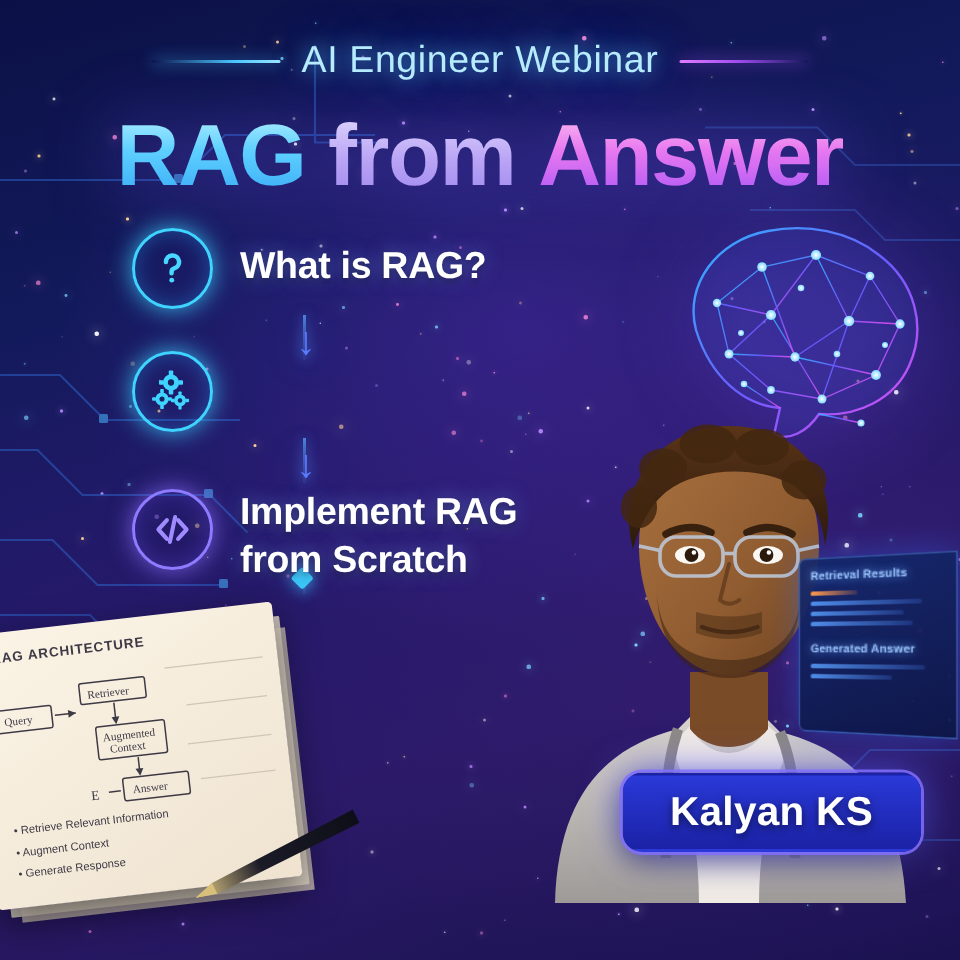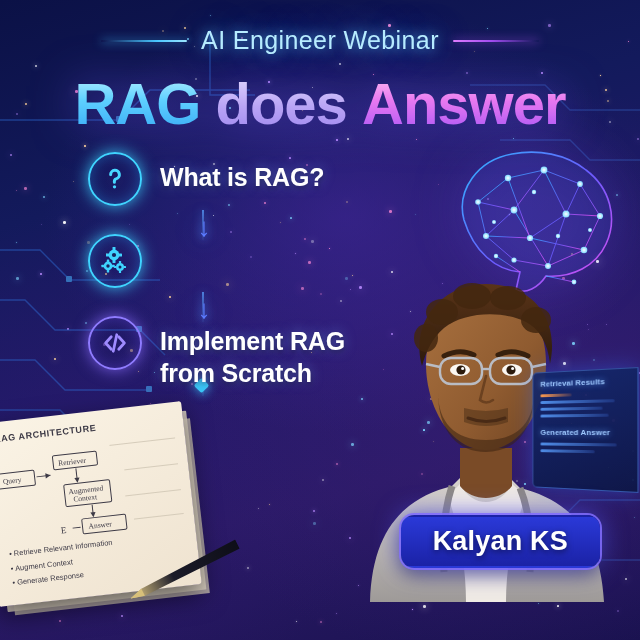--- a/index.html
+++ b/index.html
@@ -106,21 +106,21 @@
                11px 14px 0 -4px rgba(205,195,180,.8); }
   .pad-title { position:absolute; left:14px; top:12px; font-size:9px; font-weight:bold;
                color:#3d3a46; letter-spacing:.6px; }
   .pad-flow { position:absolute; left:8px; top:26px; }
   .pad-bullets { position:absolute; left:16px; bottom:14px; font-size:7.5px; color:#3d3a46; line-height:1.95; }
   .pad-bullets div::before { content:"• "; }
   .pen { position:absolute; left:128px; bottom:6px; width:120px; height:16px; transform:rotate(-20deg); }
 
   
   .namebadge {
-    position:absolute; right:40px; bottom:72px;
+    position:absolute; right:26px; bottom:72px;
     padding:9px 30px; border-radius:13px;
     background:linear-gradient(180deg,#2a39d8,#1b22a6);
     color:#fff; font-size:27px; font-weight:bold; letter-spacing:.2px;
     border:2px solid transparent;
     box-shadow:0 0 0 2px rgba(130,110,255,.85), 0 0 26px rgba(90,90,255,.8), 0 6px 18px rgba(0,0,0,.5);
     text-shadow:0 2px 6px rgba(0,0,0,.55);
   }
 
   
   .footer { position:absolute; left:0; bottom:0; width:640px; height:58px;
@@ -363,21 +363,21 @@
     </g>
   </svg>
 
   <div class="kicker-row">
     <span class="rule left"></span>
     <span class="kicker">AI Engineer Webinar</span>
     <span class="rule right"></span>
   </div>
 
   <h1 class="title">
-    <span class="t-rag">RAG</span><span>&nbsp;</span><span class="t-from">does</span><span>&nbsp;</span><span class="t-scratch">Answer</span>
+    <span class="t-rag">RAG</span><span>&nbsp;</span><span class="t-from">from</span><span>&nbsp;</span><span class="t-scratch">Answer</span>
   </h1>
 
   <svg class="brain" viewBox="0 0 200 176">
     <defs>
       <linearGradient id="bg1" x1="0" y1="0" x2="1" y2="1">
         <stop offset="0%" stop-color="#2fb6ff"></stop>
         <stop offset="50%" stop-color="#6a5cff"></stop>
         <stop offset="100%" stop-color="#e44df0"></stop>
       </linearGradient>
       <radialGradient id="nodeg">
@@ -602,21 +602,21 @@
                 <rect x="-1.1" y="3.6" width="2.2" height="2.4" rx=".5"></rect>
                <rect x="-6" y="-1.1" width="2.4" height="2.2" rx=".5"></rect>
                 <rect x="3.6" y="-1.1" width="2.4" height="2.2" rx=".5"></rect>
               </g>
           </g>
         </svg>
       </div>
     </div>
     <div class="arrow" style="top:144px;">↓</div>
 
-    <div class="item" style="margin-bottom:22px;">
+    <div class="item" style="margin-bottom:22px;align-items:center;">
       <div class="badge vi">
         <svg width="30" height="30" viewBox="0 0 24 24" fill="none" stroke="#9f8bff" stroke-width="2.2" stroke-linecap="round" stroke-linejoin="round">
           <path d="M9 7 L4.5 12 L9 17"></path>
             <path d="M15 7 L19.5 12 L15 17"></path>
             <path d="M13.4 5.4 L10.6 18.6"></path>
         </svg>
       </div>
       <div class="itext">Implement RAG
 from Scratch</div>
     </div>

